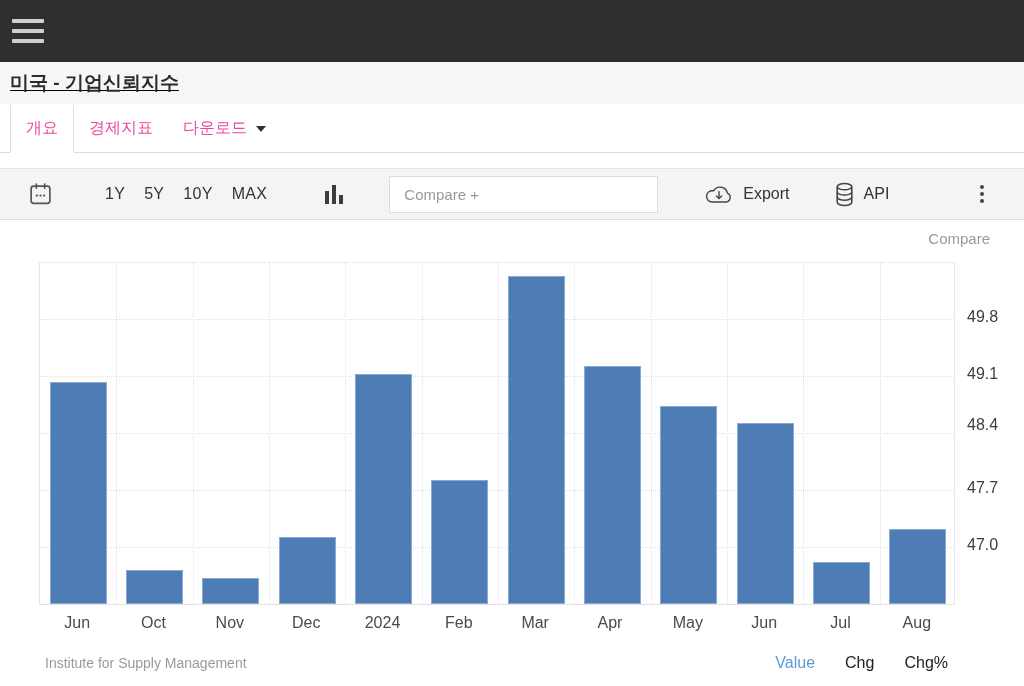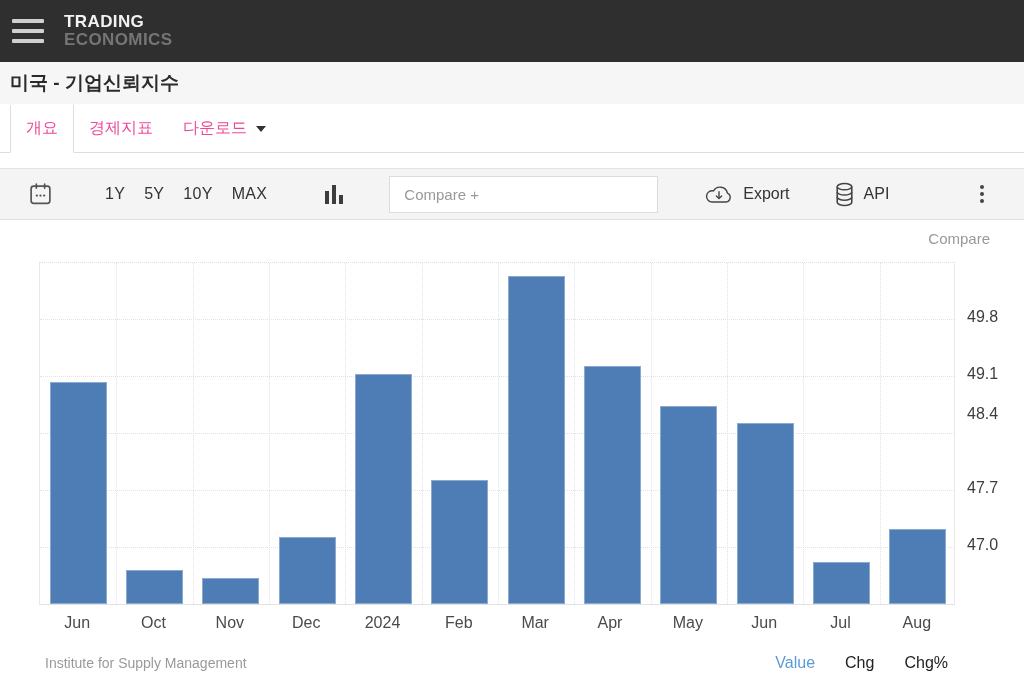--- a/index.html
+++ b/index.html
@@ -8,21 +8,21 @@
 
   
   .topbar { height:62px; background:#2f2f2f; display:flex; align-items:center; padding-left:12px; }
   .hamburger { width:32px; height:24px; display:flex; flex-direction:column; justify-content:space-between; cursor:pointer; margin-right:20px; }
   .hamburger span { display:block; height:4px; background:#d0d0d0; border-radius:1px; }
   .logo { line-height:1.05; cursor:pointer; }
   .logo-line1 { font-size:17px; font-weight:bold; letter-spacing:.4px; color:#f2f2f2; }
   .logo-line2 { font-size:17px; font-weight:bold; letter-spacing:.4px; color:#757575; }
 
   
-  .titlebar { height:43px; background:#f6f6f6; display:flex; align-items:center; padding-left:10px; border-bottom:1px solid #fdfdfd; }
+  .titlebar { height:43px; background:#f6f6f6; display:flex; align-items:center; padding-left:10px; border-bottom:1px solid #fdfdfd;text-decoration:underline; }
   .titlebar h1 { font-size:19px; font-weight:bold; color:#2b2b2b; }
 
   
   .tabs { height:48px; background:#fff; border-bottom:1px solid #ddd; display:flex; padding-left:10px; }
   .tab { display:flex; align-items:center; padding:0 15px; font-size:16px; color:#ec4899; cursor:pointer; }
   .tab.active { border-left:1px solid #ddd; border-right:1px solid #ddd; background:#fff; margin-bottom:-1px; border-bottom:1px solid #fff; }
   .caret { display:inline-block; width:0; height:0; border-left:5px solid transparent; border-right:5px solid transparent; border-top:6px solid #333; margin-left:9px; }
   .tabs-gap { height:15px; background:#fff; }
 
   
@@ -64,24 +64,20 @@
 </style>
 </head>
 <body>
 
 <header class="topbar">
   <div class="hamburger">
       <span></span>
       <span></span>
       <span></span>
     </div>
-  <div class="logo">
-    <div class="logo-line1">TRADING</div>
-    <div class="logo-line2">ECONOMICS</div>
-  </div>
 </header>
 
 <div class="titlebar">
   <h1>미국 - 기업신뢰지수</h1>
 </div>
 
 <nav class="tabs" id="tabs">
     <div class="tab active">
       <span>개요</span>
     </div>
@@ -176,21 +172,21 @@
       <div class="bar" title="Mar: 50.3" style="left: 467.667px; height: 328.3px; background: rgb(78, 125, 181);"></div>
       <div class="bar" title="Apr: 49.2" style="left: 544px; height: 238.467px; background: rgb(78, 125, 181);"></div>
       <div class="bar" title="May: 48.7" style="left: 620.333px; height: 197.633px; background: rgb(78, 125, 181);"></div>
       <div class="bar" title="Jun: 48.5" style="left: 696.667px; height: 181.3px; background: rgb(78, 125, 181);"></div>
       <div class="bar" title="Jul: 46.8" style="left: 773px; height: 42.4667px; background: rgb(78, 125, 181);"></div>
       <div class="bar" title="Aug: 47.2" style="left: 849.333px; height: 75.1333px; background: rgb(78, 125, 181);"></div>
     </div>
   <div id="yticks">
       <div class="ytick" style="top: 316.2px;">47.0</div>
       <div class="ytick" style="top: 259.033px;">47.7</div>
-      <div class="ytick" style="top: 185px;">48.4</div>
+      <div class="ytick" style="top: 196px;">48.4</div>
       <div class="ytick" style="top: 144.7px;">49.1</div>
       <div class="ytick" style="top: 87.5333px;">49.8</div>
     </div>
   <div id="xlabels">
       <div class="xlabel" style="left: 77.1667px;">Jun</div>
       <div class="xlabel" style="left: 153.5px;">Oct</div>
       <div class="xlabel" style="left: 229.833px;">Nov</div>
       <div class="xlabel" style="left: 306.167px;">Dec</div>
       <div class="xlabel" style="left: 382.5px;">2024</div>
       <div class="xlabel" style="left: 458.833px;">Feb</div>

